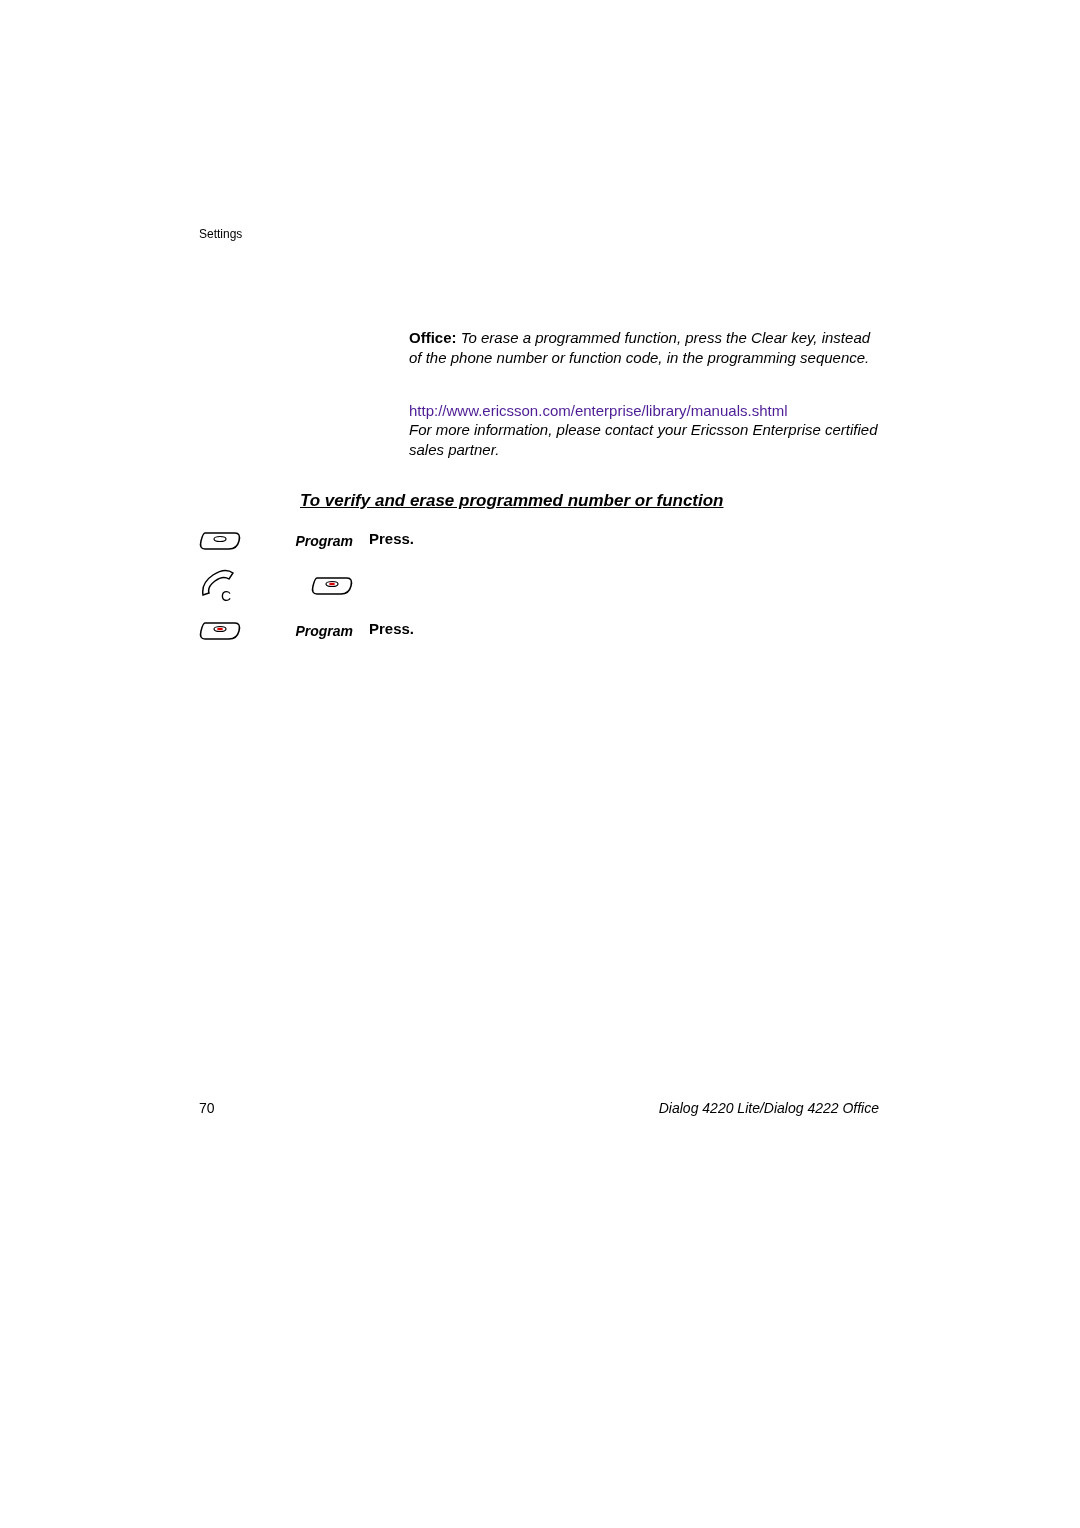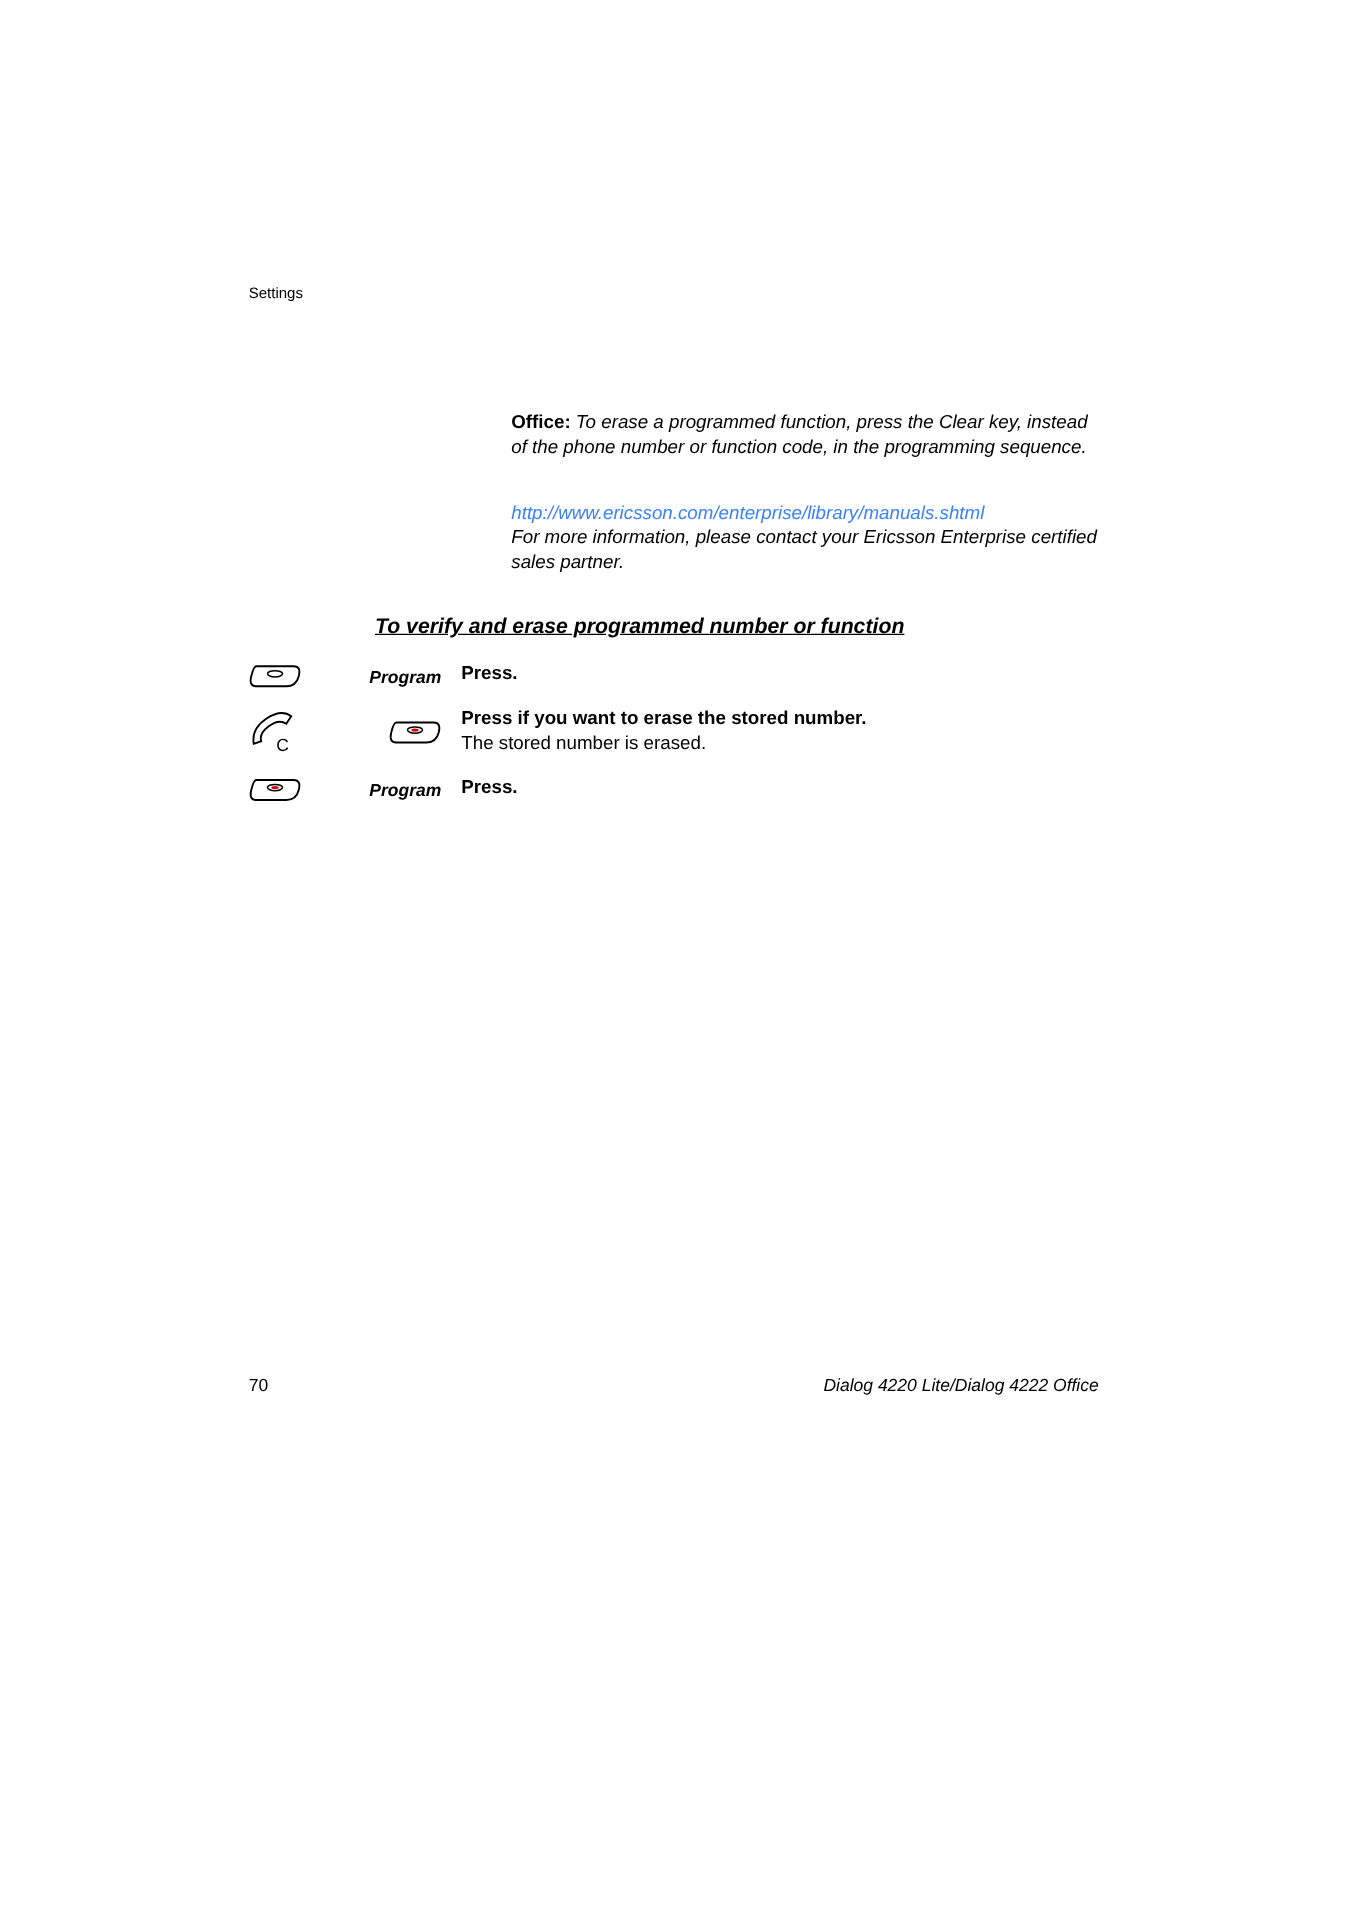--- a/index.html
+++ b/index.html
@@ -29,21 +29,21 @@
     width: 470px;
     font-size: 15px;
     line-height: 1.3;
     margin-bottom: 32px;
   }
   .notes-block .note-para {
     margin-bottom: 14px;
   }
   .notes-label { font-weight: bold; }
   .notes-italic { font-style: italic; }
-  .notes-link { font-style: italic; color: #3b82f6; }
+  .notes-link { color: #4c1d95; }
   .section-heading {
     margin-left: 101px;
     font-size: 17px;
     font-weight: bold;
     font-style: italic;
     text-decoration: underline;
     margin-bottom: 18px;
   }
   .step {
     display: flex;
@@ -125,24 +125,20 @@
       <svg class="key" width="40" height="38">
         <path d="M4 28 Q2 16 14 8 Q26 0 34 6 L30 12 Q24 8 16 14 Q8 20 10 26 Z" fill="none" stroke="#000" stroke-width="1.5"></path>
         <text x="22" y="34" font-size="14" font-family="Arial" fill="#000">C</text>
       </svg>
       <svg class="key" width="42" height="20">
         <path d="M6 2 H36 Q42 2 40 10 Q38 18 30 18 H6 Q0 18 2 10 Q4 2 6 2 Z" fill="none" stroke="#000" stroke-width="1.5"></path>
         <ellipse cx="21" cy="8" rx="6" ry="2.5" fill="none" stroke="#000" stroke-width="1.2"></ellipse>
         <ellipse cx="21" cy="8" rx="3" ry="1.3" fill="#d00"></ellipse>
       </svg>
     </div>
-    <div class="step-right">
-      <span class="bold">Press if you want to erase the stored number.</span><br>
-      <span>The stored number is erased.</span>
-    </div>
   </div>
 
   <div class="step">
     <div class="step-left">
       <svg class="key" width="42" height="20">
         <path d="M6 2 H36 Q42 2 40 10 Q38 18 30 18 H6 Q0 18 2 10 Q4 2 6 2 Z" fill="none" stroke="#000" stroke-width="1.5"></path>
         <ellipse cx="21" cy="8" rx="6" ry="2.5" fill="none" stroke="#000" stroke-width="1.2"></ellipse>
         <ellipse cx="21" cy="8" rx="3" ry="1.3" fill="#d00"></ellipse>
       </svg>
       <span class="label">Program</span>

